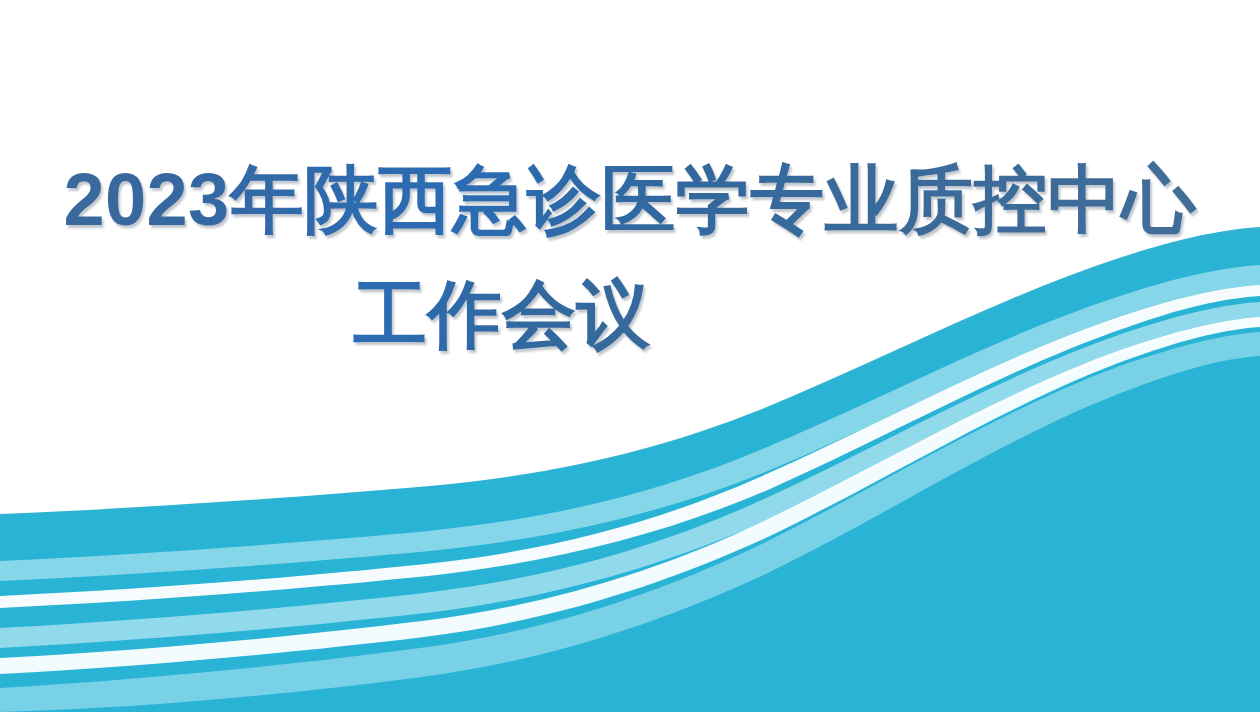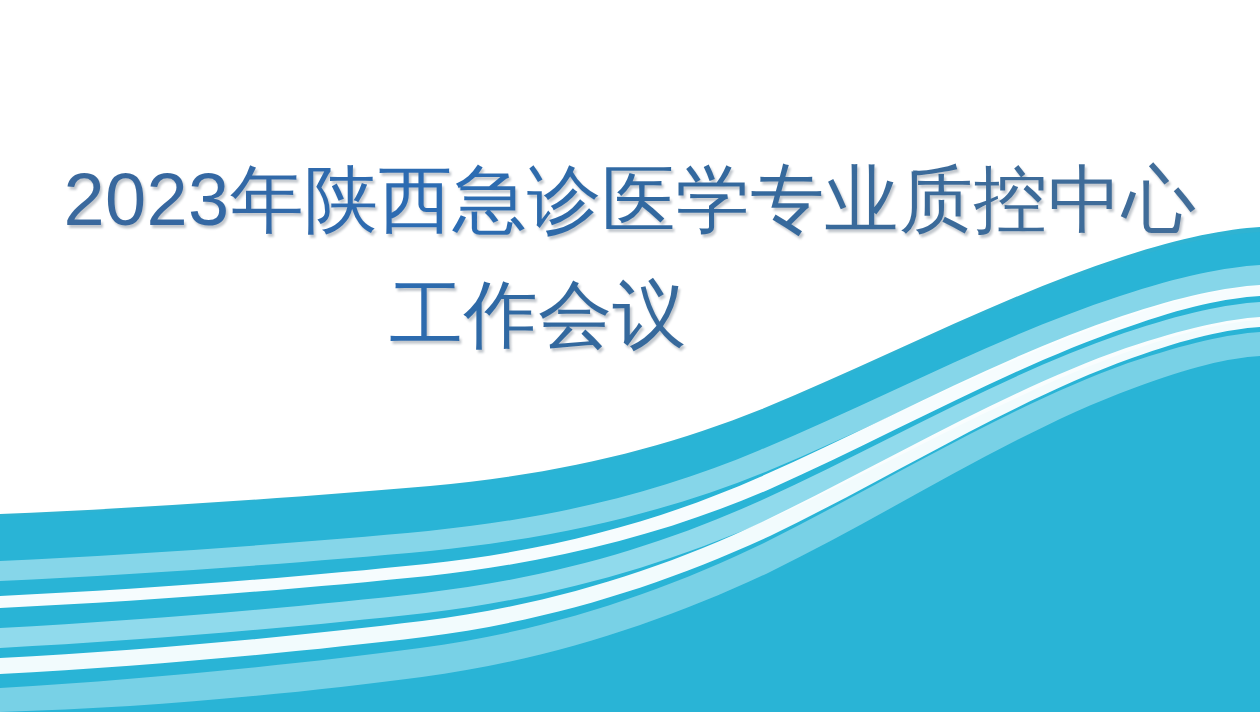--- a/index.html
+++ b/index.html
@@ -30,21 +30,21 @@
     position: absolute;
     left: 0;
     top: 0;
     width: 1260px;
     text-align: center;
     z-index: 5;
   }
   .title-line {
     margin: 0;
     font-family: "Liberation Sans", sans-serif;
-    font-weight: normal;
+    font-weight: bold;
     letter-spacing: 0.005em;
     white-space: nowrap;
     background-image: linear-gradient(
         95deg,
         #3e6b9c 0%,
         #37679e 12%,
         #2f6aad 26%,
         #2b6cb4 36%,
         #31689f 52%,
         #3a6a9a 70%,
@@ -64,21 +64,20 @@
     font-size: 74px;
     line-height: 90px;
   }
   #title-line-2 {
     position: absolute;
     left: 0;
     top: 270px;
     width: 1004px;
     font-size: 74px;
     line-height: 90px;
-    padding-left: 36px;
   }
 </style>
 </head>
 <body>
 
 <div id="slide">
 
   <svg id="wave-layer" viewBox="0 0 1260 712" preserveAspectRatio="none" xmlns="http://www.w3.org/2000/svg">
 
     <defs>

